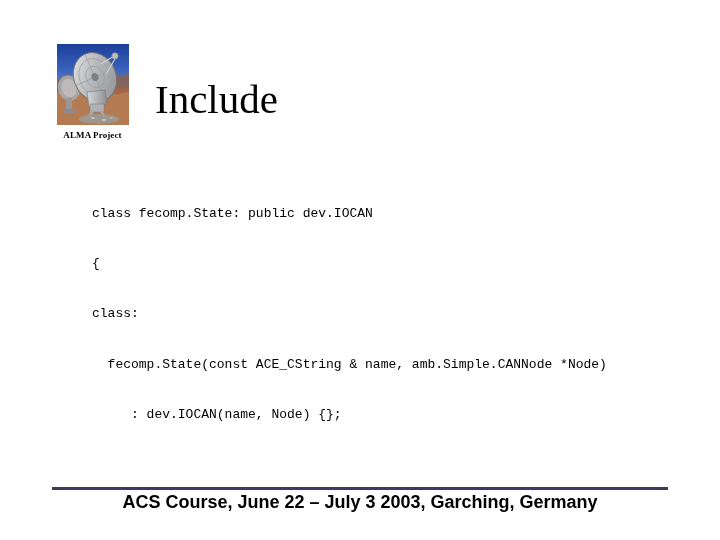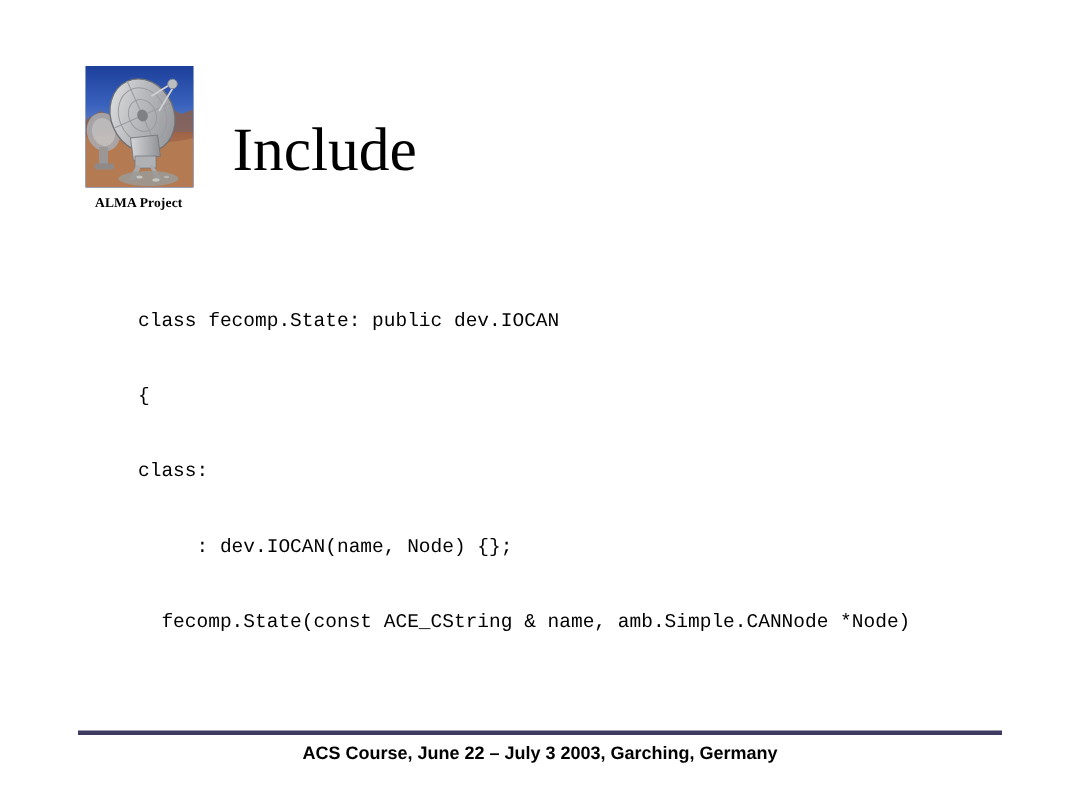--- a/index.html
+++ b/index.html
@@ -103,21 +103,21 @@
     background: #3e3a62;
   }
   #footer-text {
     position: absolute;
     left: 0px;
     top: 494px;
     width: 720px;
     text-align: center;
     font-family: "Liberation Sans", sans-serif;
     font-weight: bold;
-    font-size: 12px;
+    font-size: 18px;
     line-height: 16px;
     color: #000000;
     white-space: nowrap;
   }
 </style>
 </head>
 <body>
 
 <div id="slide">
 
@@ -189,22 +189,22 @@
     </div>
     <div id="alma-caption">ALMA Project</div>
   </div>
 
   <h1 id="slide-title">Include</h1>
 
   <div id="code-body">
     <span class="code-line">class fecomp.State: public dev.IOCAN</span>
     <span class="code-line">{</span>
     <span class="code-line">class:</span>
+    <span class="code-line">  fecomp.State(const ACE_CString &amp; name, amb.Simple.CANNode *Node)</span>
     <span class="code-line">     : dev.IOCAN(name, Node) {};</span>
-    <span class="code-line">  fecomp.State(const ACE_CString &amp; name, amb.Simple.CANNode *Node)</span>
     <span class="code-line blank"></span>
     
     
   </div>
 
   <div id="footer-rule" style="background: rgb(62, 58, 98);"></div>
   <div id="footer-text">ACS Course, June 22 –  July 3 2003, Garching, Germany</div>
 
 </div>
 

